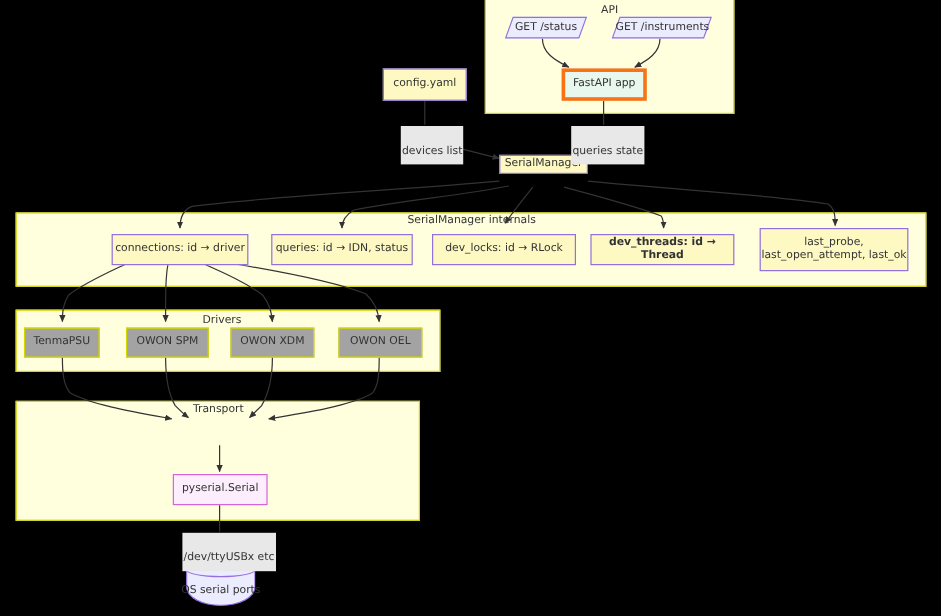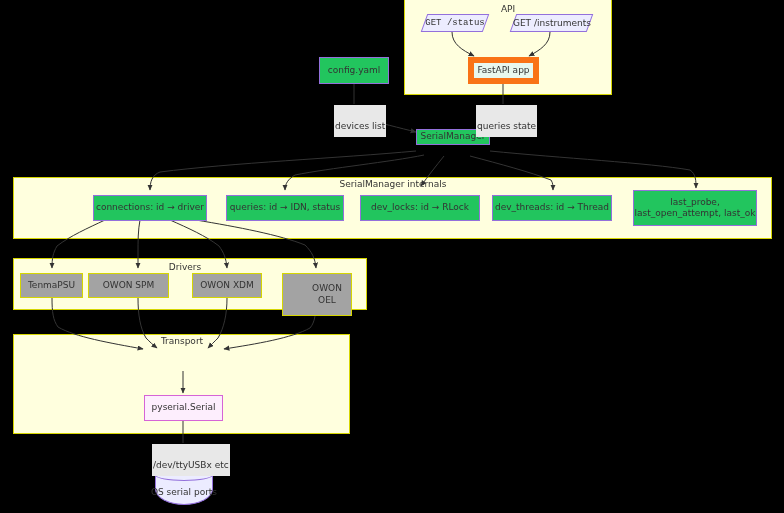--- a/index.html
+++ b/index.html
@@ -40,26 +40,26 @@
     display: flex;
     align-items: center;
     justify-content: center;
     text-align: center;
     font-size: 9px;
     line-height: 1.25;
     color: #333333;
     white-space: pre-line;
   }
   .n-lavender {
-    background: #22c55e;
+    background: #fef9c3;
     border: 1px solid #9370db;
   }
   .n-green {
     background: #e8f8ef;
-    border: 6px solid #f97316;
+    border: 3px solid #f97316;
   }
   .n-cream {
     background: #a3a3a3;
     border: 1px solid #d6d600;
   }
   .n-pink {
     background: #fdeefd;
     border: 1px solid #d664d6;
   }
   .para {
@@ -171,42 +171,42 @@
       <path d="M227,298 C227,314 224,328 218,338 C214,342 211,345 208,348"></path>
       <path d="M316,298 C316,314 315,322 310,328 C292,338 256,344 224,349"></path>
 
       <path d="M183,371 L183,393"></path>
 
       <path d="M183,420 L183,443 M183,457 L183,470"></path>
     </g>
   </svg>
 
   <div class="para" style="left:424px; top:14px; width:62px; height:18px;"></div>
-  <div class="para-text" style="left:420px; top:14px; width:70px; height:18px;font-family:Liberation Mono, monospace;">GET /status</div>
+  <div class="para-text" style="left:420px; top:14px; width:70px; height:18px;">GET /status</div>
 
   <div class="para" style="left:513px; top:14px; width:77px; height:18px;"></div>
   <div class="para-text" style="left:508px; top:14px; width:88px; height:18px;">GET /instruments</div>
 
   <div class="node n-green" style="left:468px; top:57px; width:71px; height:27px;">FastAPI app</div>
 
   <div class="node n-lavender" style="left:319px; top:57px; width:70px; height:27px;">config.yaml</div>
 
   <div class="node n-lavender" style="left:416px; top:129px; width:74px; height:16px;">SerialManager</div>
 
   <div class="node n-lavender" style="left:93px; top:195px; width:114px; height:26px;">connections: id → driver</div>
   <div class="node n-lavender" style="left:226px; top:195px; width:118px; height:26px;">queries: id → IDN, status</div>
   <div class="node n-lavender" style="left:360px; top:195px; width:120px; height:26px;">dev_locks: id → RLock</div>
-  <div class="node n-lavender" style="left:492px; top:195px; width:120px; height:26px;">dev_threads: id → Thread</div>
+  <div class="node n-lavender" style="left:492px; top:195px; width:120px; height:26px;font-weight:bold;">dev_threads: id → Thread</div>
   <div class="node n-lavender" style="left:633px; top:190px; width:124px; height:36px;">last_probe,
 last_open_attempt, last_ok</div>
 
   <div class="node n-cream" style="left:20px; top:273px; width:63px; height:25px;">TenmaPSU</div>
-  <div class="node n-cream" style="left:88px; top:273px; width:81px; height:25px;">OWON SPM</div>
+  <div class="node n-cream" style="left:105px; top:273px; width:69px; height:25px;">OWON SPM</div>
   <div class="node n-cream" style="left:192px; top:273px; width:70px; height:25px;">OWON XDM</div>
-  <div class="node n-cream" style="left:282px; top:273px; width:70px; height:43px;padding-left:20px;">OWON OEL</div>
+  <div class="node n-cream" style="left:282px; top:273px; width:70px; height:25px;">OWON OEL</div>
 
   <div class="node n-pink" style="left:144px; top:395px; width:79px; height:26px;">pyserial.Serial</div>
 
   <div class="cyl-wrap" style="left:155px; top:469px; width:58px; height:36px;">
     <div class="cyl-body" style="top:6px; width:58px; height:30px;"></div>
     <div class="cyl-top" style="width:58px; height:12px;"></div>
     <div class="cyl-text" style="top:10px; width:58px; height:26px;">OS serial ports</div>
   </div>
 
   <div class="edge-label" style="left:334px; top:105px;">devices list</div>

